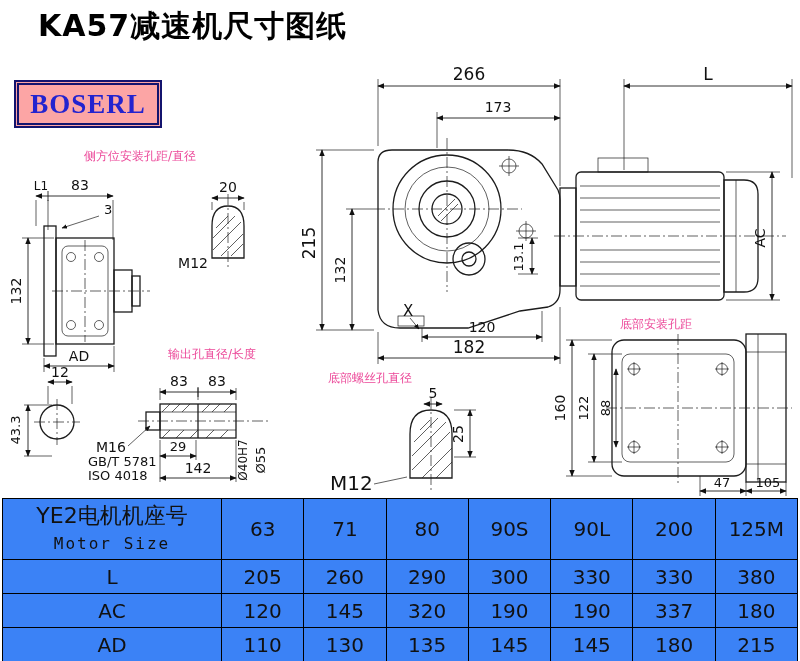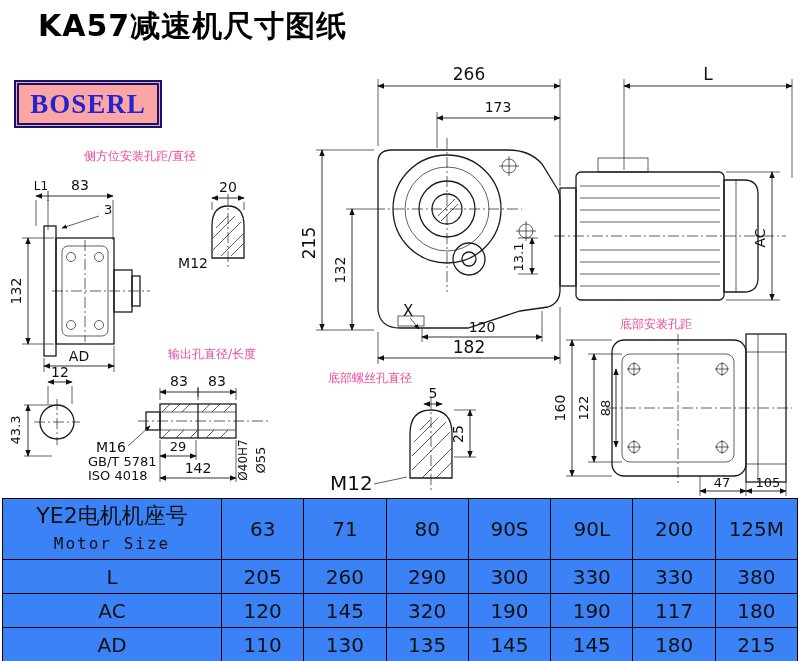--- a/index.html
+++ b/index.html
@@ -293,21 +293,21 @@
     <td>330</td>
     <td>380</td>
   </tr>
   <tr>
     <td>AC</td>
     <td>120</td>
     <td>145</td>
     <td>320</td>
     <td>190</td>
     <td>190</td>
-    <td>117</td>
+    <td>337</td>
     <td>180</td>
   </tr>
   <tr>
     <td>AD</td>
     <td>110</td>
     <td>130</td>
     <td>135</td>
     <td>145</td>
     <td>145</td>
     <td>180</td>

